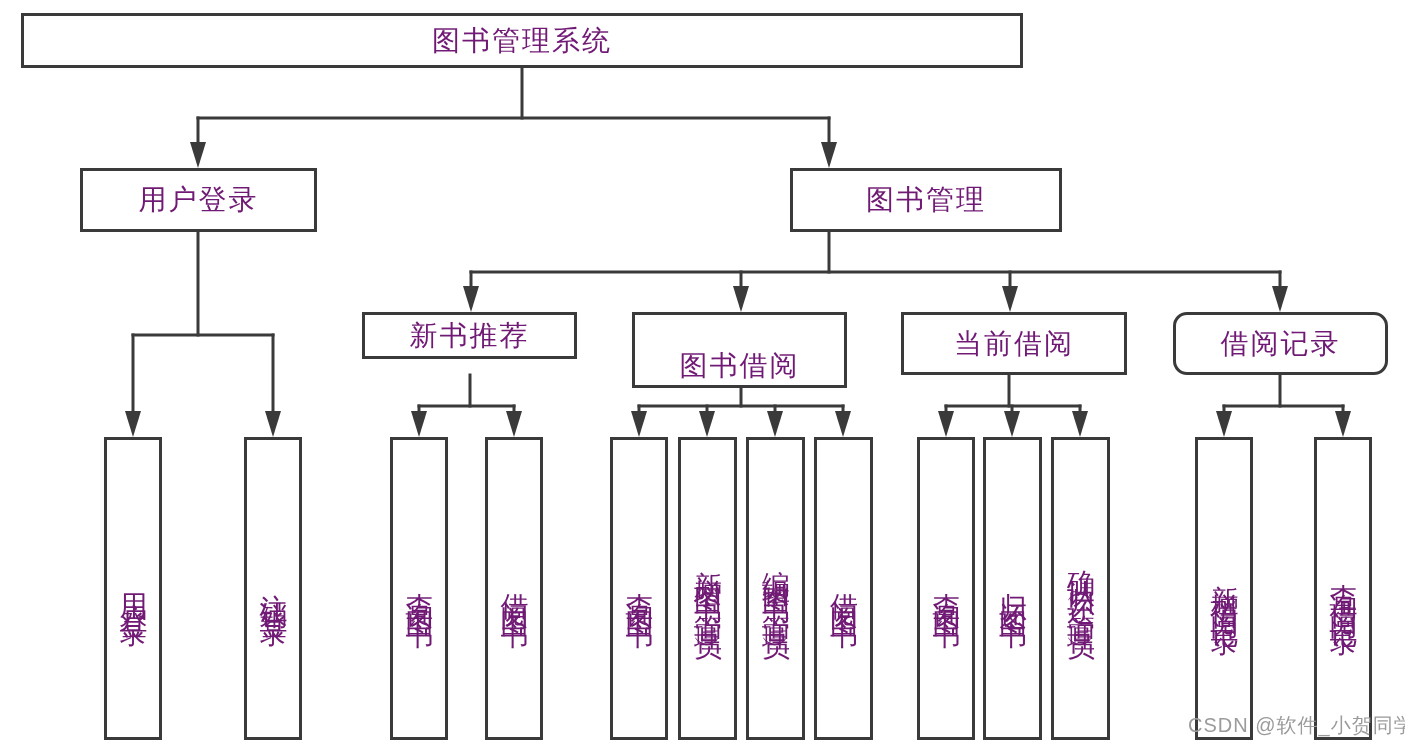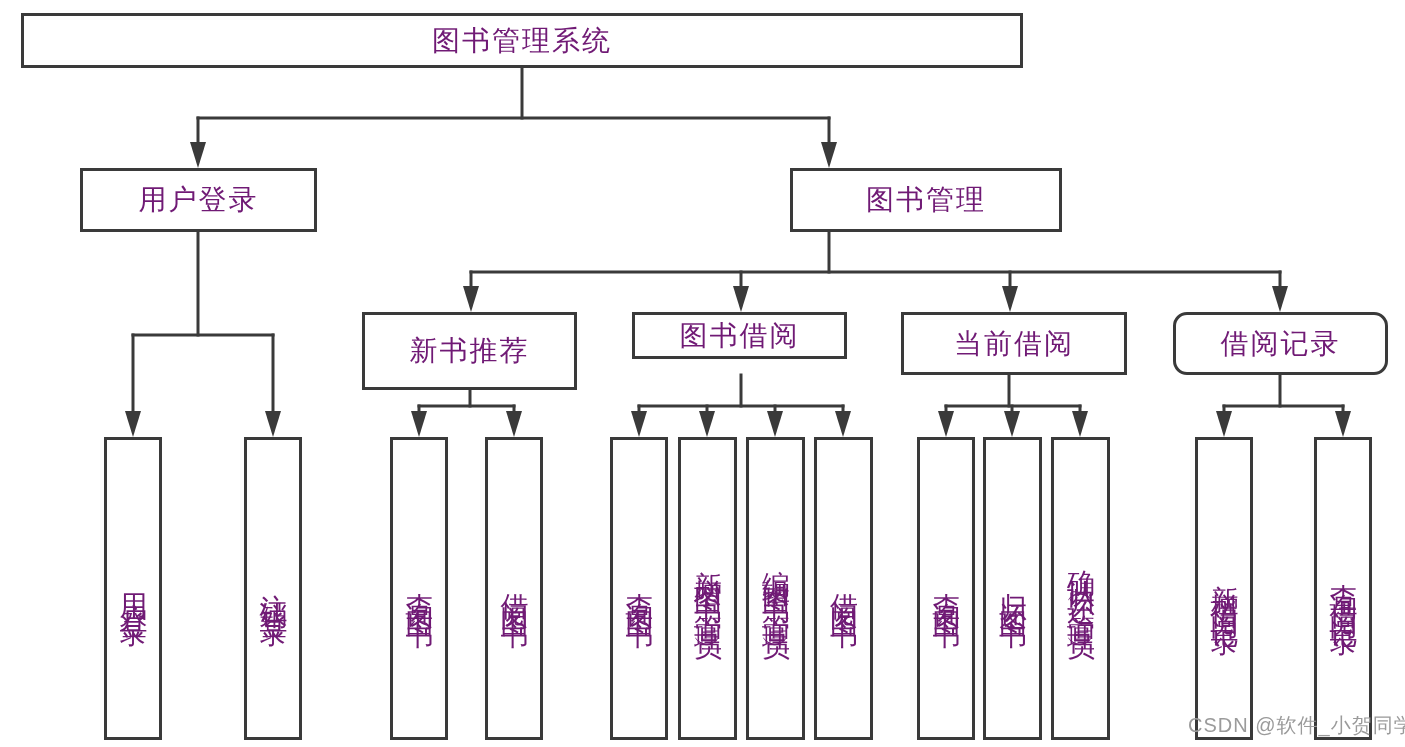--- a/index.html
+++ b/index.html
@@ -88,24 +88,24 @@
   <div id="nodes">
       <div class="node" style="left: 21px; top: 13px; width: 1002px; height: 55px;">
         <span class="lbl">图书管理系统</span>
       </div>
       <div class="node" style="left: 80px; top: 168px; width: 237px; height: 64px;">
         <span class="lbl">用户登录</span>
       </div>
       <div class="node" style="left: 744px; top: 168px; width: 272px; height: 64px; margin-left: 46px;">
         <span class="lbl">图书管理</span>
       </div>
-      <div class="node" style="left: 362px; top: 312px; width: 215px; height: 78px;">
+      <div class="node" style="left: 362px; top: 312px; width: 215px; height: 47px;">
         <span class="lbl">新书推荐</span>
       </div>
-      <div class="node" style="left: 632px; top: 312px; width: 215px; height: 47px;">
+      <div class="node" style="left: 632px; top: 312px; width: 215px; height: 76px; align-items: flex-end;">
         <span class="lbl">图书借阅</span>
       </div>
       <div class="node" style="left: 901px; top: 312px; width: 226px; height: 63px;">
         <span class="lbl">当前借阅</span>
       </div>
       <div class="node" style="left: 1173px; top: 312px; width: 215px; height: 63px; border-radius: 14px;">
         <span class="lbl">借阅记录</span>
       </div>
       <div class="node v" style="left: 104px; top: 437px; width: 58px; height: 303px;">
         <span class="lbl">用户登录</span>

